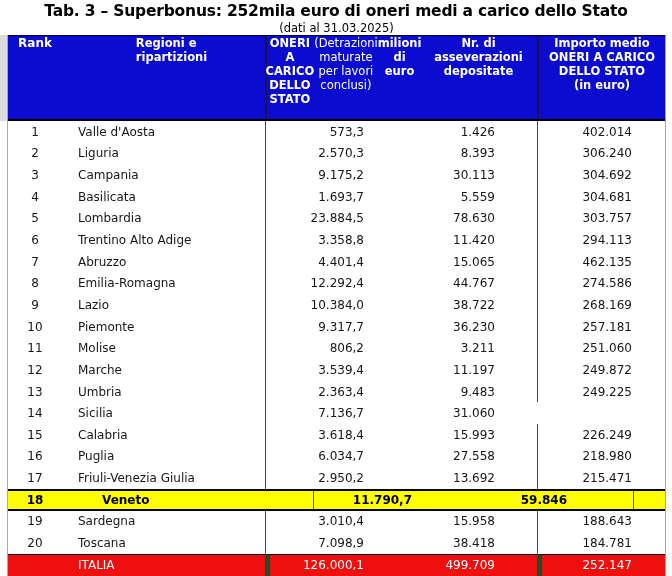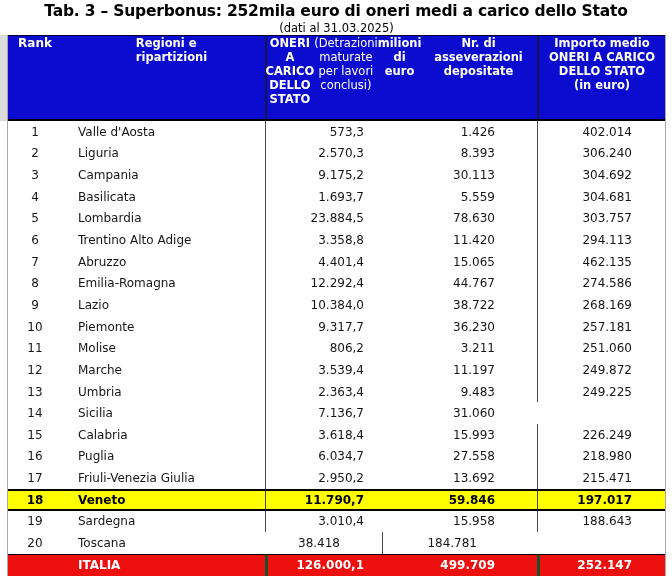--- a/index.html
+++ b/index.html
@@ -55,27 +55,27 @@
   .td{
     display:flex;align-items:center;box-sizing:border-box;
   }
   .td.c-rank{justify-content:center;}
   .td.c-region{justify-content:flex-start;padding-left:16px;}
   .td.c-oneri{justify-content:flex-end;padding-right:56px;}
   .td.c-assev{justify-content:flex-end;padding-right:42px;}
   .td.c-importo{justify-content:flex-end;padding-right:33px;}
   .trow.hl{
     background:#ffff00;font-weight:bold;color:#000;
-    border-top:2px solid #000;border-bottom:2px solid #000;
+    border-top:2px solid #000;border-bottom:2px solid #000;gap:24px;
   }
   .trow.total{
-    background:#ee0f0f;color:#ffffff;font-weight:bold;height:22px;
+    background:#ee0f0f;color:#ffffff;font-weight:normal;height:22px;
     border-top:1px solid #000;
   }
-  .trow.total .td.c-oneri,.trow.total .td.c-importo{border-left:3px solid #14532d;}
+  .trow.total .td.c-oneri,.trow.total .td.c-importo{border-left:5px solid #14532d;}
 </style>
 </head>
 <body>
 
 <div id="page">
   <div class="title">Tab. 3 – Superbonus: 252mila euro di oneri medi a carico dello Stato</div>
   <div class="subtitle">(dati al 31.03.2025)</div>
   <div class="left-strip"></div>
 
   <div class="tbl">
@@ -228,20 +228,21 @@
       <div class="trow">
         <div class="td c-rank">19</div>
         <div class="td c-region">Sardegna</div>
         <div class="td c-oneri">3.010,4</div>
         <div class="td c-assev">15.958</div>
         <div class="td c-importo">188.643</div>
       </div>
       <div class="trow">
         <div class="td c-rank">20</div>
         <div class="td c-region">Toscana</div>
+        <div class="td c-oneri">7.098,9</div>
         <div class="td c-assev">38.418</div>
         <div class="td c-importo">184.781</div>
       </div>
       <div class="trow total">
         <div class="td c-rank"></div>
         <div class="td c-region">ITALIA</div>
         <div class="td c-oneri">126.000,1</div>
         <div class="td c-assev">499.709</div>
         <div class="td c-importo">252.147</div>
       </div>

